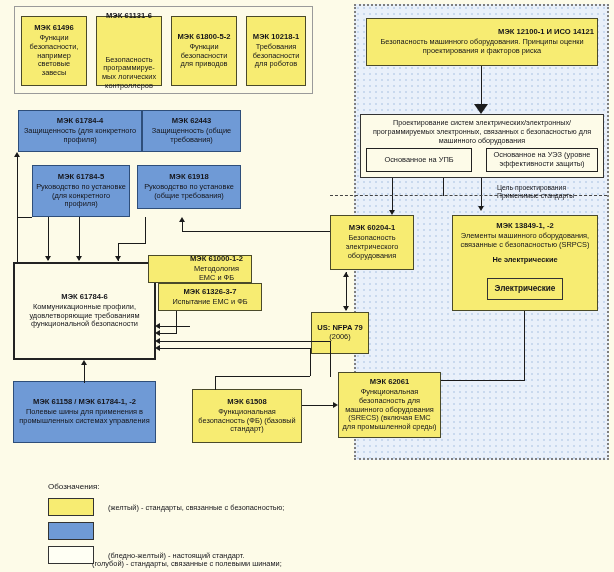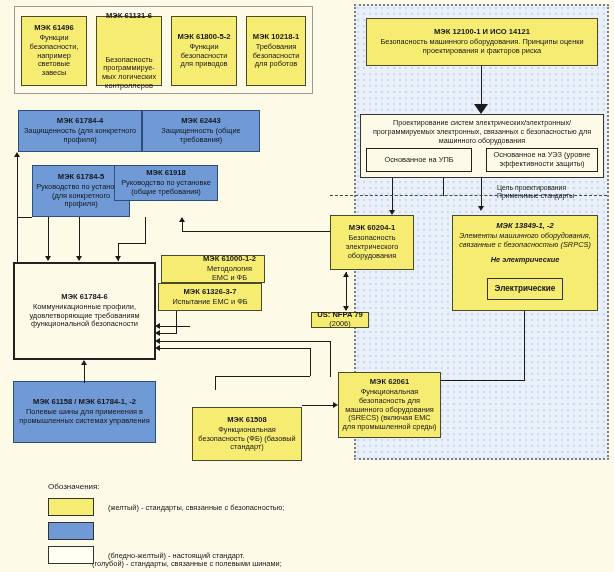--- a/index.html
+++ b/index.html
@@ -68,21 +68,21 @@
     <span class="sub">Функции безопасности для приводов</span>
   </div>
 
   <div class="box yellow" style="left:246px;top:16px;width:60px;height:70px;">
     <span class="title">МЭК 10218-1</span>
     <span class="sub">Требования безопасности для роботов</span>
   </div>
 
   <div class="region dotted-region" style="left:354px;top:4px;width:255px;height:456px;"></div>
 
-  <div class="box yellow" style="left:366px;top:18px;width:232px;height:48px;">
+  <div class="box yellow" style="left:366px;top:18px;width:232px;height:48px;align-items:flex-end;">
     <span class="title">МЭК 12100-1 И ИСО 14121</span>
     <span class="sub">Безопасность машинного оборудования. Принципы оценки проектирования и факторов риска</span>
   </div>
 
   <div class="ln v" style="left:481px;top:66px;height:40px;"></div>
   <div class="ar ar-big-d" style="left:474px;top:104px;"></div>
 
   <div class="region panel" style="left:360px;top:114px;width:244px;height:64px;"></div>
   <div class="lbl" style="left:364px;top:118px;width:236px;white-space:normal;text-align:center;font-size:7.2px;line-height:1.25;">Проектирование систем электрических/электронных/ программируемых электронных, связанных с безопасностью для машинного оборудования</div>
 
@@ -109,26 +109,26 @@
 
   <div class="box yellow" style="left:330px;top:215px;width:84px;height:55px;">
     <span class="title">МЭК 60204-1</span>
     <span class="sub">Безопасность электрического оборудования</span>
   </div>
 
   <div class="ln v" style="left:346px;top:272px;height:38px;"></div>
   <div class="ar ar-u" style="left:342.5px;top:272px;"></div>
   <div class="ar ar-d" style="left:342.5px;top:306px;"></div>
 
-  <div class="box yellow" style="left:311px;top:312px;width:58px;height:16px;">
+  <div class="box yellow" style="left:311px;top:312px;width:58px;height:42px;">
     <span class="sub" style="font-size:7.6px;"><span style="font-weight:bold;">US: NFPA 79</span></span>
     <span class="sub">(2006)</span>
   </div>
 
-  <div class="box yellow" style="left:452px;top:215px;width:146px;height:96px;justify-content:flex-start;padding-top:6px;font-style:italic;">
+  <div class="box yellow" style="left:452px;top:215px;width:146px;height:96px;justify-content:flex-start;padding-top:6px;">
     <span class="title">МЭК 13849-1, -2</span>
     <span class="sub">Элементы машинного оборудования, связанные с безопасностью (SRPCS)</span>
     <span class="sub" style="font-weight:bold;margin-top:7px;">Не электрические</span>
   </div>
   <div class="box yellow" style="left:487px;top:278px;width:76px;height:22px;border:1.5px solid #333;">
     <span class="sub" style="font-weight:bold;font-size:8.2px;">Электрические</span>
   </div>
 
   <div class="ln v" style="left:524px;top:311px;height:69px;"></div>
   <div class="ln h" style="left:440px;top:380px;width:85px;"></div>
@@ -136,30 +136,30 @@
 
   <div class="box yellow" style="left:338px;top:372px;width:103px;height:66px;">
     <span class="title">МЭК 62061</span>
     <span class="sub">Функциональная безопасность для машинного оборудования (SRECS) (включая ЕМС для промышленной среды)</span>
   </div>
 
   <div class="box blue" style="left:18px;top:110px;width:124px;height:42px;">
     <span class="title">МЭК 61784-4</span>
     <span class="sub">Защищенность (для конкретного профиля)</span>
   </div>
-  <div class="box blue" style="left:142px;top:110px;width:118px;height:42px;">
+  <div class="box blue" style="left:142px;top:110px;width:99px;height:42px;">
     <span class="title">МЭК 62443</span>
     <span class="sub">Защищенность (общие требования)</span>
   </div>
 
   <div class="box blue" style="left:32px;top:165px;width:98px;height:52px;">
     <span class="title">МЭК 61784-5</span>
     <span class="sub">Руководство по установке (для конкретного профиля)</span>
   </div>
-  <div class="box blue" style="left:114px;top:165px;width:104px;height:36px;">
+  <div class="box blue" style="left:137px;top:165px;width:104px;height:44px;">
     <span class="title">МЭК 61918</span>
     <span class="sub">Руководство по установке (общие требования)</span>
   </div>
 
   <div class="ln v" style="left:17px;top:157px;height:106px;"></div>
   <div class="ln h" style="left:17px;top:217px;width:15px;"></div>
   <div class="ar ar-u" style="left:13.5px;top:152px;"></div>
 
   <div class="ln h" style="left:182px;top:231px;width:148px;"></div>
   <div class="ln v" style="left:182px;top:222px;height:10px;"></div>
@@ -174,21 +174,21 @@
   <div class="ln v" style="left:145px;top:217px;height:26px;"></div>
   <div class="ln h" style="left:118px;top:243px;width:28px;"></div>
   <div class="ln v" style="left:118px;top:243px;height:18px;"></div>
   <div class="ar ar-d" style="left:114.5px;top:256px;"></div>
 
   <div class="box white thick" style="left:13px;top:262px;width:143px;height:98px;">
     <span class="title">МЭК 61784-6</span>
     <span class="sub">Коммуникационные профили, удовлетворяющие требованиям функциональной безопасности</span>
   </div>
 
-  <div class="box yellow" style="left:161px;top:255px;width:104px;height:28px;padding-left:36px;">
+  <div class="box yellow" style="left:148px;top:255px;width:104px;height:28px;padding-left:36px;">
     <span class="title">МЭК 61000-1-2</span>
     <span class="sub">Методология ЕМС и ФБ</span>
   </div>
   <div class="box yellow" style="left:158px;top:283px;width:104px;height:28px;">
     <span class="title">МЭК 61326-3-7</span>
     <span class="sub">Испытание ЕМС и ФБ</span>
   </div>
 
   <div class="ln v" style="left:176px;top:311px;height:22px;"></div>
   <div class="ln h" style="left:160px;top:333px;width:17px;"></div>
@@ -206,21 +206,21 @@
   <div class="ln v" style="left:330px;top:341px;height:36px;"></div>
   <div class="ln v" style="left:310px;top:348px;height:28px;"></div>
 
   <div class="box blue" style="left:13px;top:381px;width:143px;height:62px;">
     <span class="title" style="white-space:pre-line;">МЭК 61158 / МЭК 61784-1, -2</span>
     <span class="sub">Полевые шины для применения в промышленных системах управления</span>
   </div>
   <div class="ln v" style="left:84px;top:365px;height:18px;"></div>
   <div class="ar ar-u" style="left:80.5px;top:360px;"></div>
 
-  <div class="box yellow" style="left:192px;top:407px;width:110px;height:54px;">
+  <div class="box yellow" style="left:192px;top:389px;width:110px;height:54px;">
     <span class="title">МЭК 61508</span>
     <span class="sub">Функциональная безопасность (ФБ) (базовый стандарт)</span>
   </div>
   <div class="ln v" style="left:215px;top:376px;height:14px;"></div>
   <div class="ln h" style="left:215px;top:376px;width:95px;"></div>
 
   <div class="ln h" style="left:302px;top:405px;width:32px;"></div>
   <div class="ar ar-r" style="left:333px;top:401.5px;"></div>
 
   <div class="legend-title" style="left:48px;top:474px;margin-top:8px;">Обозначения:</div>

